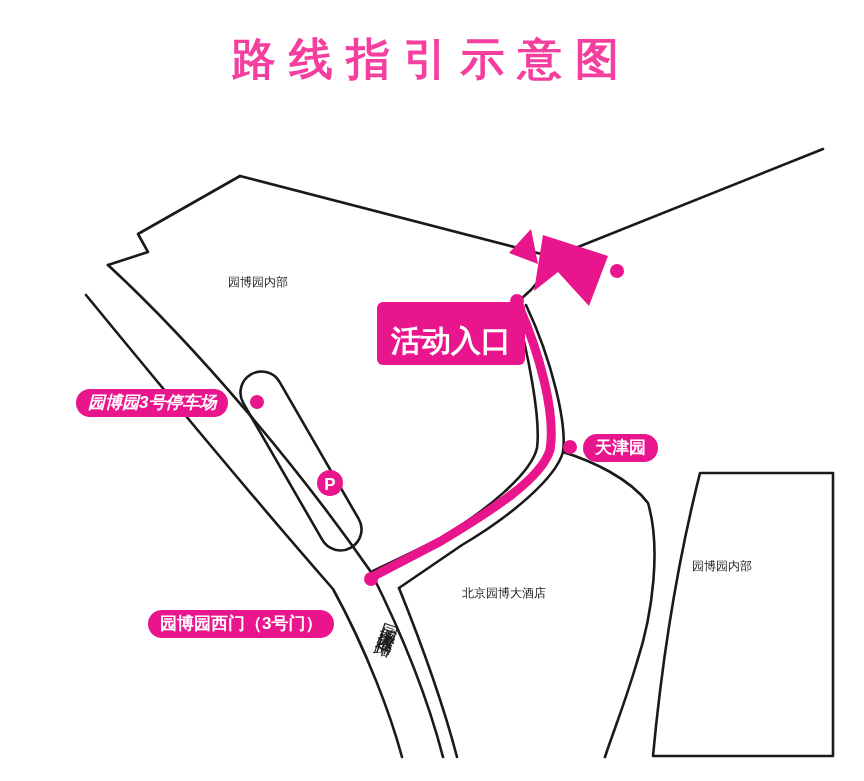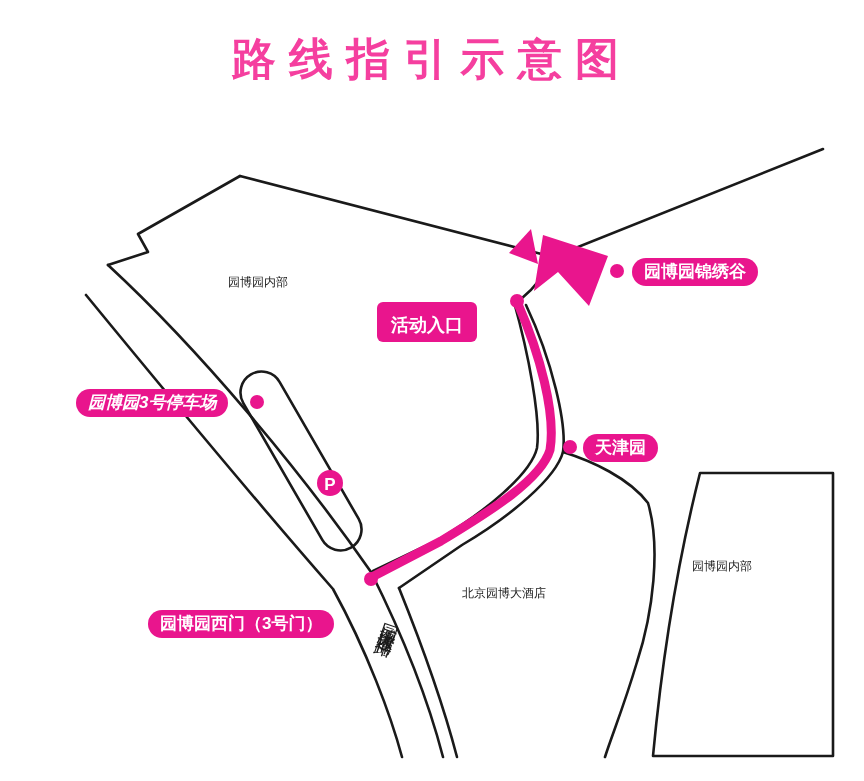--- a/index.html
+++ b/index.html
@@ -14,21 +14,21 @@
   }
   svg.map{position:absolute;left:0;top:0;}
   .ink-stroke{stroke:var(--ink);stroke-width:2.6;fill:none;stroke-linecap:round;stroke-linejoin:round;}
   .accent-fill{fill:var(--accent);}
   .accent-stroke{stroke:var(--accent);fill:none;}
   .pill{
     position:absolute;background:var(--accent);color:#ffffff;
     font-weight:bold;font-size:17px;line-height:1.25;
     padding:3px 12px 4px;border-radius:15px;white-space:nowrap;
   }
-  .pill.big{font-size:18px;padding:12px 14px 5px;border-radius:6px;}
+  .pill.big{font-size:30px;padding:20px 14px 5px;border-radius:6px;}
   .maplabel{
     position:absolute;color:var(--ink);font-size:12px;font-weight:500;white-space:nowrap;
   }
   .roadname{
     position:absolute;left:384px;top:612px;
     writing-mode:vertical-rl;letter-spacing:3px;
     transform:rotate(19deg);transform-origin:50% 0;
     color:var(--ink);font-size:18px;font-weight:500;
   }
 </style>
@@ -68,21 +68,20 @@
     <circle class="accent-fill" cx="371" cy="579" r="7"></circle>
     <circle class="accent-fill" cx="257" cy="402" r="7"></circle>
 
     <g>
       <circle class="accent-fill" cx="330" cy="483" r="13"></circle>
       <text x="330" y="484" text-anchor="middle" dominant-baseline="central" font-size="17" font-weight="bold" fill="#ffffff">P</text>
     </g>
   </svg>
 
   <div class="pill big" style="left:377px;top:302px;">活动入口</div>
-  <div class="pill" style="left:632px;top:258px;">园博园锦绣谷</div>
   <div class="pill" style="left:76px;top:389px;font-style:italic;">园博园3号停车场</div>
   <div class="pill" style="left:583px;top:434px;font-family:Liberation Serif, serif;">天津园</div>
   <div class="pill" style="left:148px;top:566px;margin-top:44px;">园博园西门（3号门）</div>
 
   <div class="maplabel" style="left:228px;top:274px;">园博园内部</div>
   <div class="maplabel" style="left:462px;top:585px;text-align:center;">北京园博大酒店</div>
   <div class="maplabel" style="left:692px;top:558px;">园博园内部</div>
   <div class="roadname">园博大道辅路</div>
 
 </div>

